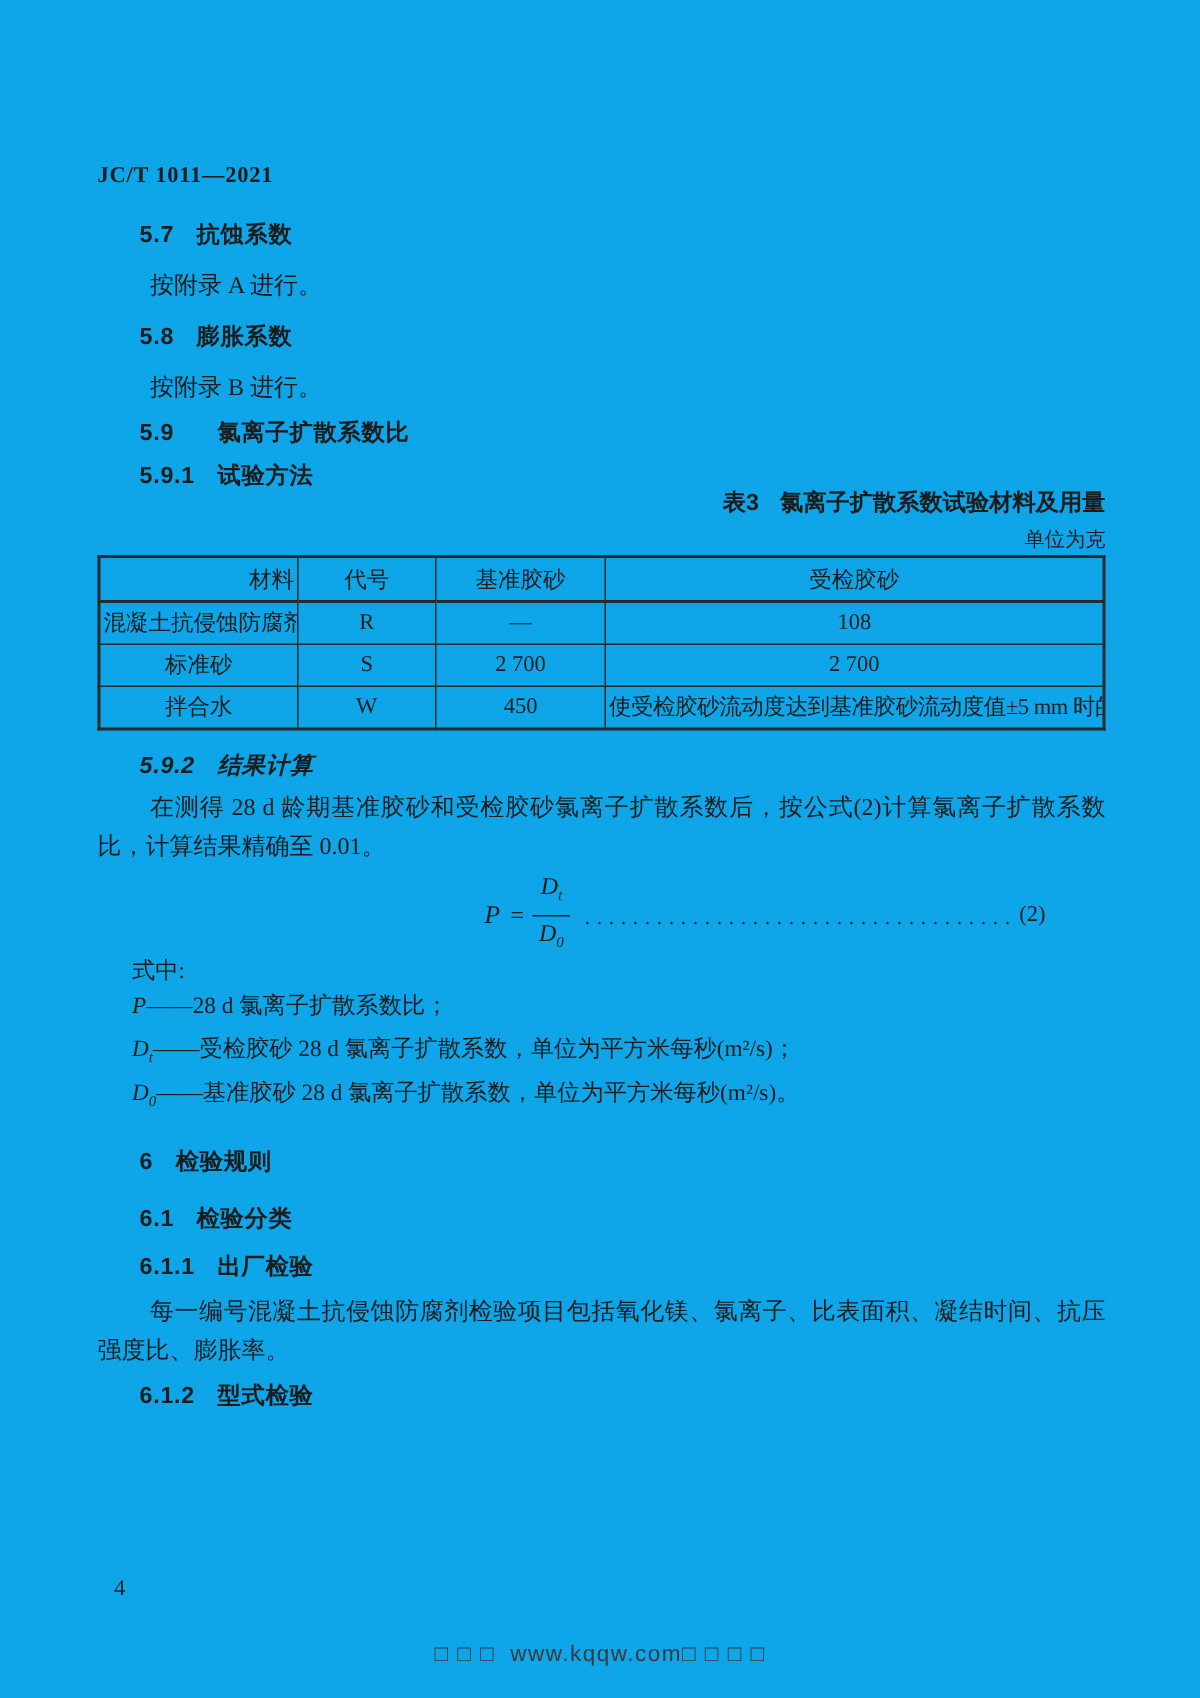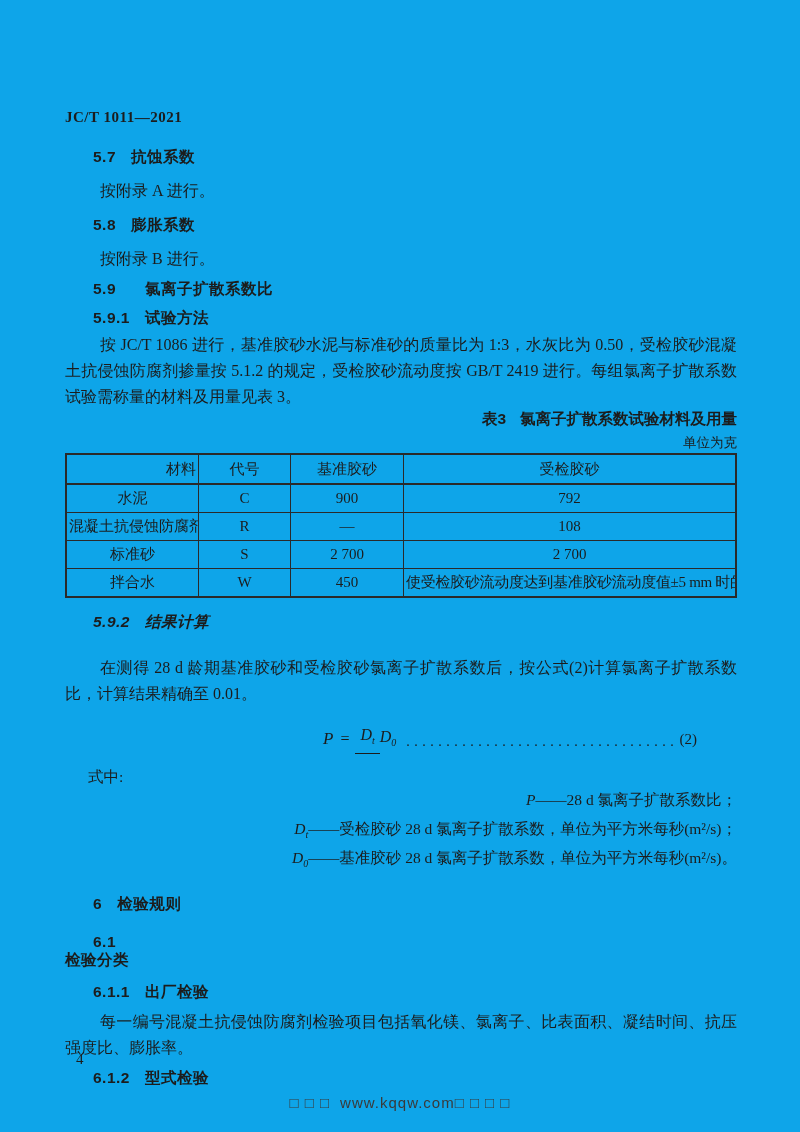--- a/index.html
+++ b/index.html
@@ -26,23 +26,23 @@
 
   .mt-h57 { margin-top:21px; }
   .mt-annexa { margin-top:15px; }
   .mt-h58 { margin-top:15px; }
   .mt-annexb { margin-top:15px; }
   .mt-h59 { margin-top:11px;gap:14px; }
   .mt-h591 { margin-top:11px; }
   .mt-para1 { margin-top:5px; }
   .mt-caption { margin-top:0px; }
   .mt-h592 { margin-top:15px;font-style:italic; }
-  .mt-para2 { margin-top:24px; }
+  .mt-para2 { margin-top:6px; }
   .mt-h6 { margin-top:20px; }
-  .mt-h61 { margin-top:20px;flex-direction:column; }
+  .mt-h61 { margin-top:20px; }
   .mt-h611 { margin-top:14px; }
   .mt-para3 { margin-top:8px; }
   .mt-h612 { margin-top:8px; }
 
   p { margin:0; }
   .body-line { font-size:16px; line-height:20px; padding-left:35px; }
   .para { font-size:16px; line-height:26px; text-align:justify; text-indent:35px; }
 
   .tbl-caption {
     display:flex; justify-content:flex-end;
@@ -74,33 +74,33 @@
   td.cell-long { font-size:13.5px; letter-spacing:-0.3px; }
 
   .formula-row {
     margin-top:8px;
     display:flex; align-items:center;
     padding-left:258px;
     height:48px;
   }
   .frm-lhs { font-size:17px; font-style:italic; }
   .frm-eq { font-style:normal; padding:0 6px 0 7px; font-size:16px; }
-  .frac { display:inline-flex; flex-direction:row; align-items:center; font-size:16px; font-style:italic; line-height:21px; }
+  .frac { display:inline-flex; flex-direction:column; align-items:center; font-size:16px; font-style:italic; line-height:21px; }
   .frac-num { border-bottom:1px solid #1c1c1c; padding:0 5px 1px 5px; }
   .frac-den { padding-top:1px; }
   sub { font-size:10px; font-style:italic; }
   .frm-dots {
     flex:1 1 auto; overflow:hidden; white-space:nowrap;
     font-size:14px; letter-spacing:4.5px;
     margin:6px 6px 0 10px;
   }
   .frm-label { font-size:15px; padding-right:40px; font-style:normal; }
 
   .def-intro { margin-top:2px; font-size:15.5px; line-height:23px; padding-left:23px; }
-  .def-line { font-size:15.5px; line-height:23px; padding-left:23px;text-align:right; }
+  .def-line { font-size:15.5px; line-height:23px; padding-left:23px; }
   .def-line .sym { font-style:italic; }
 
   .page-number {
     position:absolute; left:76px; top:1051px;
     font-size:15px; line-height:16px;
   }
   .watermark {
     position:absolute; left:0; top:1094px; width:100%;
     display:flex; justify-content:center; align-items:baseline;
     font-family:"Liberation Sans","DejaVu Sans",sans-serif;
@@ -130,44 +130,37 @@
 
     <div class="h2 sansb mt-h59">
       <span class="h-num">5.9</span>
       <span>氯离子扩散系数比</span>
     </div>
 
     <div class="h2 sansb mt-h591">
       <span class="h-num">5.9.1</span>
       <span>试验方法</span>
     </div>
-    <p class="para serif mt-para1">按 JC/T 1086 进行，基准胶砂水泥与标准砂的质量比为 1:3，水灰比为 0.50，受检胶砂混凝土抗侵蚀防腐剂掺量按 5.1.2 的规定，受检胶砂流动度按 GB/T 2419 进行。每组氯离子扩散系数试验需称量的材料及用量见表 3。</p>
 
     <div class="tbl-caption sansb mt-caption">
       <span class="cap-num">表3</span>
       <span>氯离子扩散系数试验材料及用量</span>
     </div>
     <div class="unit-note serif">单位为克</div>
 
     <table class="t3 serif">
       <thead>
         <tr>
           <th class="c1">材料</th>
           <th class="c2">代号</th>
           <th class="c3">基准胶砂</th>
           <th>受检胶砂</th>
         </tr>
       </thead>
       <tbody>
-        <tr>
-          <td>水泥</td>
-          <td>C</td>
-          <td>900</td>
-          <td>792</td>
-        </tr>
         <tr>
           <td>混凝土抗侵蚀防腐剂</td>
           <td>R</td>
           <td>—</td>
           <td>108</td>
         </tr>
         <tr>
           <td>标准砂</td>
           <td>S</td>
           <td>2 700</td>

